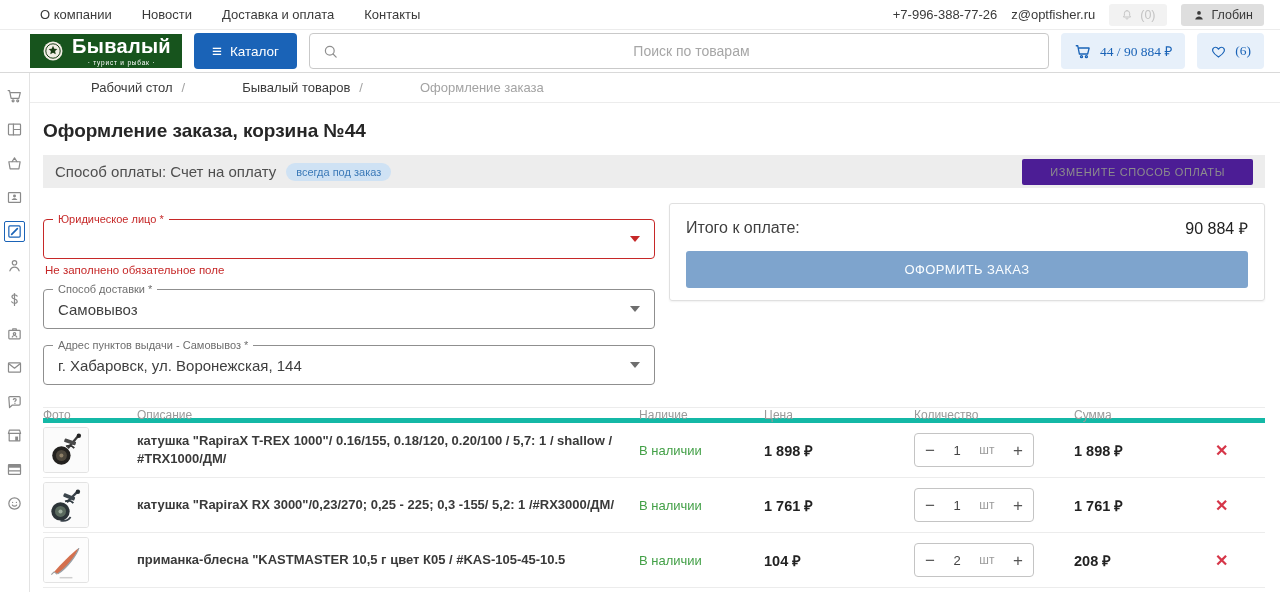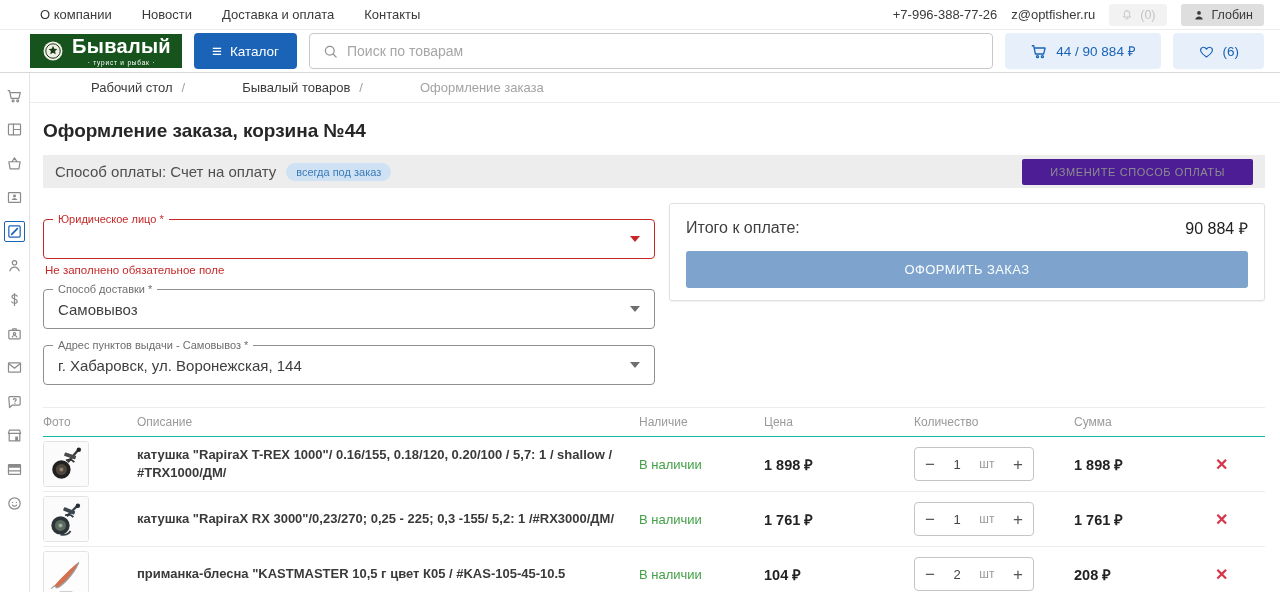--- a/index.html
+++ b/index.html
@@ -21,23 +21,23 @@
   
   .mainbar { height:43px; display:flex; align-items:center; gap:12px; padding:0 16px 0 30px; border-bottom:1px solid #d9d9d9; }
   .logo { width:152px; height:34px; background:var(--logo-green,#17541d); color:#fff; display:flex; align-items:center; justify-content:center; gap:7px; flex:0 0 auto; cursor:pointer; }
   .logo svg { width:24px; height:24px; }
   .logo-title { font-size:20px; font-weight:bold; line-height:1; letter-spacing:.3px; }
   .logo-sub { font-size:6.5px; letter-spacing:.8px; display:block; text-align:center; margin-top:2px; }
   .catalog-btn { height:36px; background:var(--accent,#1a63b7); color:#fff; border:none; border-radius:4px; padding:0 18px; font-size:13.5px; display:inline-flex; align-items:center; gap:8px; cursor:pointer; font-family:inherit; }
   .catalog-btn .burger { font-size:17px; line-height:1; }
   .searchbox { flex:1; height:36px; border:1px solid #c9c9c9; border-radius:4px; display:flex; align-items:center; padding:0 12px; gap:8px; }
   .searchbox svg { width:17px; height:17px; color:#8f8f8f; flex:0 0 auto; }
-  .searchbox input { border:none; outline:none; flex:1; font-size:14px; font-family:inherit; color:#3c3c3c; background:transparent; }
+  .searchbox input { border:none; outline:none; flex:1; font-size:14px; font-family:inherit; color:#3c3c3c; background:transparent;text-align:center; }
   .searchbox input::placeholder { color:#a6a6a6; }
-  .hdr-pill { height:36px; background:var(--accent-light,#e7f0fa); color:var(--accent,#1a63b7); border:none; border-radius:4px; padding:0 25px; font-size:13.5px; display:inline-flex; align-items:center; gap:8px; cursor:pointer; font-family:Liberation Sans, sans-serif; flex:0 0 auto; }
+  .hdr-pill { height:36px; background:var(--accent-light,#e7f0fa); color:var(--accent,#1a63b7); border:none; border-radius:4px; padding:0 13px; font-size:13.5px; display:inline-flex; align-items:center; gap:8px; cursor:pointer; font-family:Liberation Serif, serif; flex:0 0 auto; }
   .hdr-pill svg { width:18px; height:18px; }
 
   
   .body-wrap { display:flex; height:519px; }
   .sidebar { width:30px; border-right:1px solid #e3e3e3; padding-top:12px; display:flex; flex-direction:column; align-items:center; gap:13px; flex:0 0 auto; }
   .side-ic { width:21px; height:21px; display:flex; align-items:center; justify-content:center; color:#8a8a8a; cursor:pointer; border:1.5px solid transparent; border-radius:2px; }
   .side-ic svg { width:17px; height:17px; }
   .side-ic.active { color:var(--accent,#1a63b7); border-color:var(--accent,#1a63b7); }
 
   .main { flex:1; padding:0 15px 0 13px; overflow:hidden; }
@@ -66,21 +66,21 @@
   .fgap { height:16px; }
 
   .summary-card { flex:1; border:1px solid #e0e0e0; border-radius:3px; box-shadow:0 1px 2px rgba(0,0,0,.06); padding:10px 16px 12px; }
   .summary-row { display:flex; justify-content:space-between; align-items:center; font-size:16px; color:#3f3f3f; padding:3px 0 12px; }
   .summary-total { color:#222; }
   .submit-btn { width:100%; height:37px; background:var(--submit,#7ea4cd); color:#fafdff; border:none; border-radius:3px; font-size:13px; letter-spacing:.4px; cursor:pointer; font-family:inherit; }
 
   
   .items-table { margin-top:22px; }
   .thead, .trow { display:grid; grid-template-columns:94px 1fr 125px 150px 160px 135px 56px; align-items:center; }
-  .thead { height:30px; font-size:12px; color:#9a9a9a; border-top:1px solid #ececec; border-bottom:1px solid #14b8a6; }
+  .thead { height:16px; font-size:12px; color:#9a9a9a; border-top:1px solid #ececec; border-bottom:5px solid #14b8a6; }
   .trow { min-height:54px; border-bottom:1px solid #ececec; }
   .cell { padding-right:10px; }
   .photo { width:46px; height:46px; border:1px solid #e3e3e3; border-radius:3px; overflow:hidden; background:#fff; margin:4px 0; cursor:pointer; }
   .photo svg { width:100%; height:100%; display:block; }
   .desc { font-size:13px; font-weight:bold; color:#3a3a3a; line-height:1.35; cursor:pointer; display:block; padding-right:14px; }
   .avail { font-size:13px; color:var(--success,#43a047); }
   .price, .line-sum { font-size:14.5px; font-weight:bold; color:#222; }
   .stepper { border:1px solid #c4c4c4; border-radius:4px; height:34px; width:120px; display:flex; align-items:center; justify-content:space-between; padding:0 10px; background:#fff; }
   .st-btn { font-size:17px; color:#555; cursor:pointer; line-height:1; user-select:none; }
   .st-val { font-size:13px; color:#444; }

